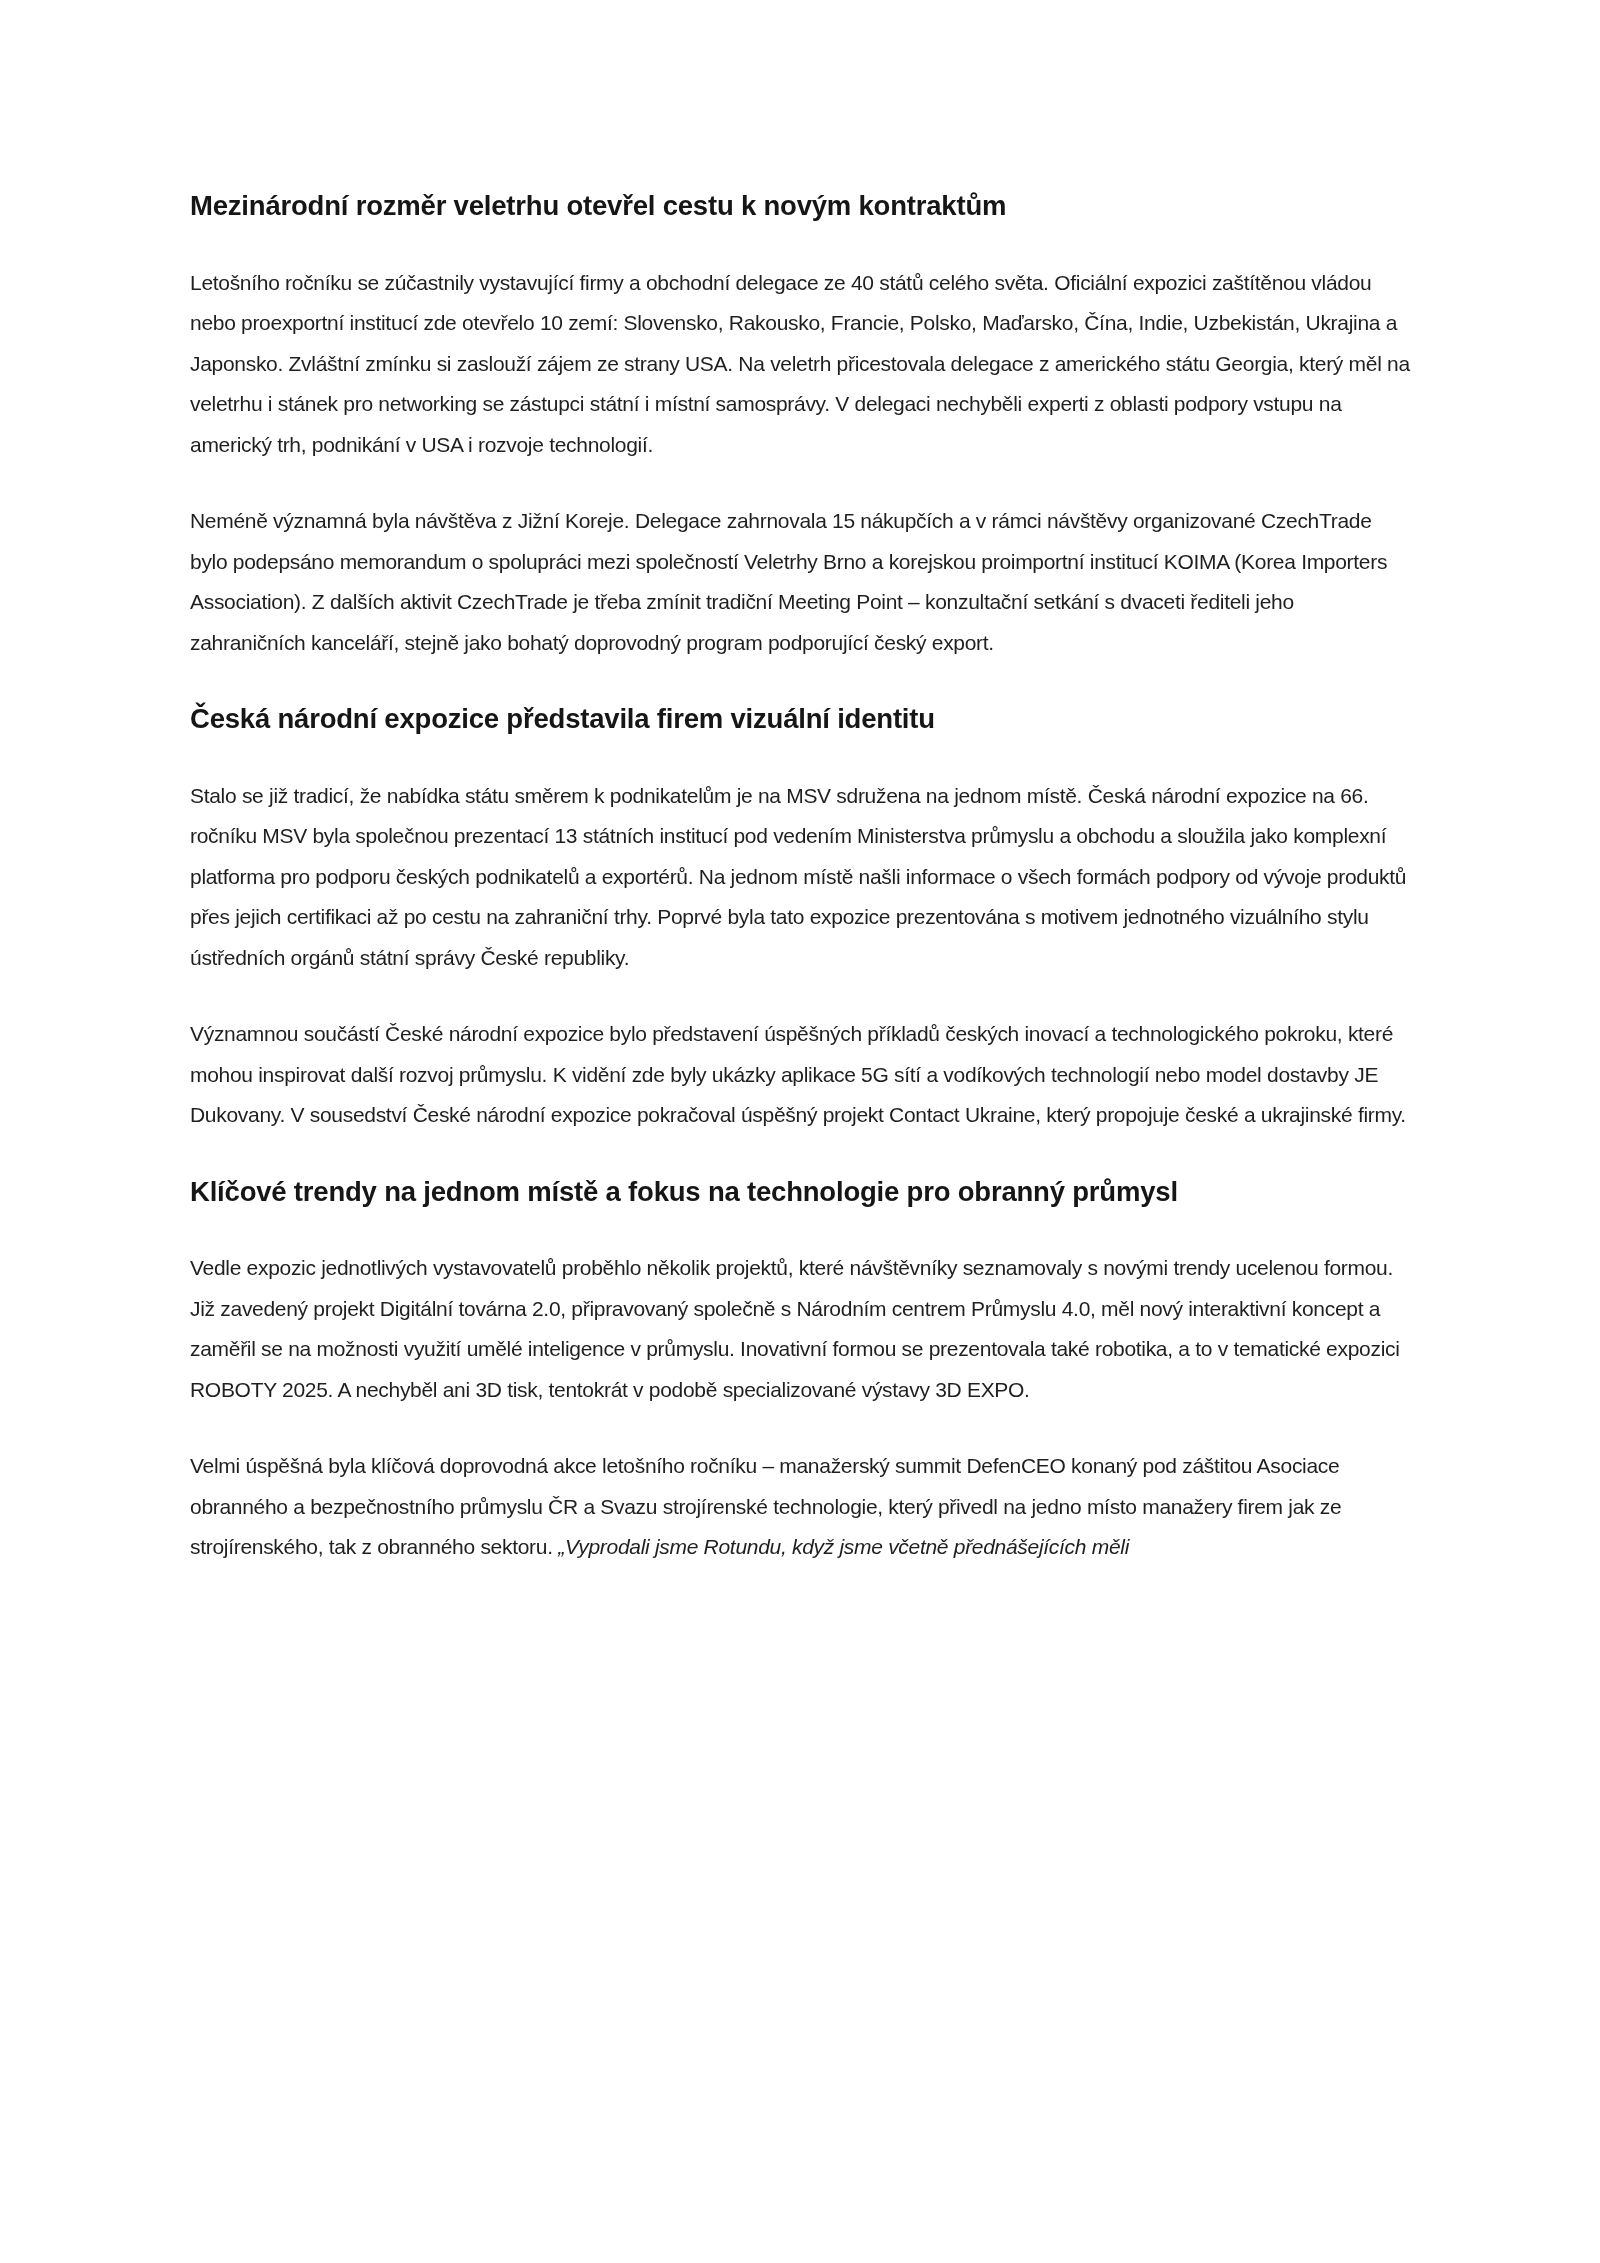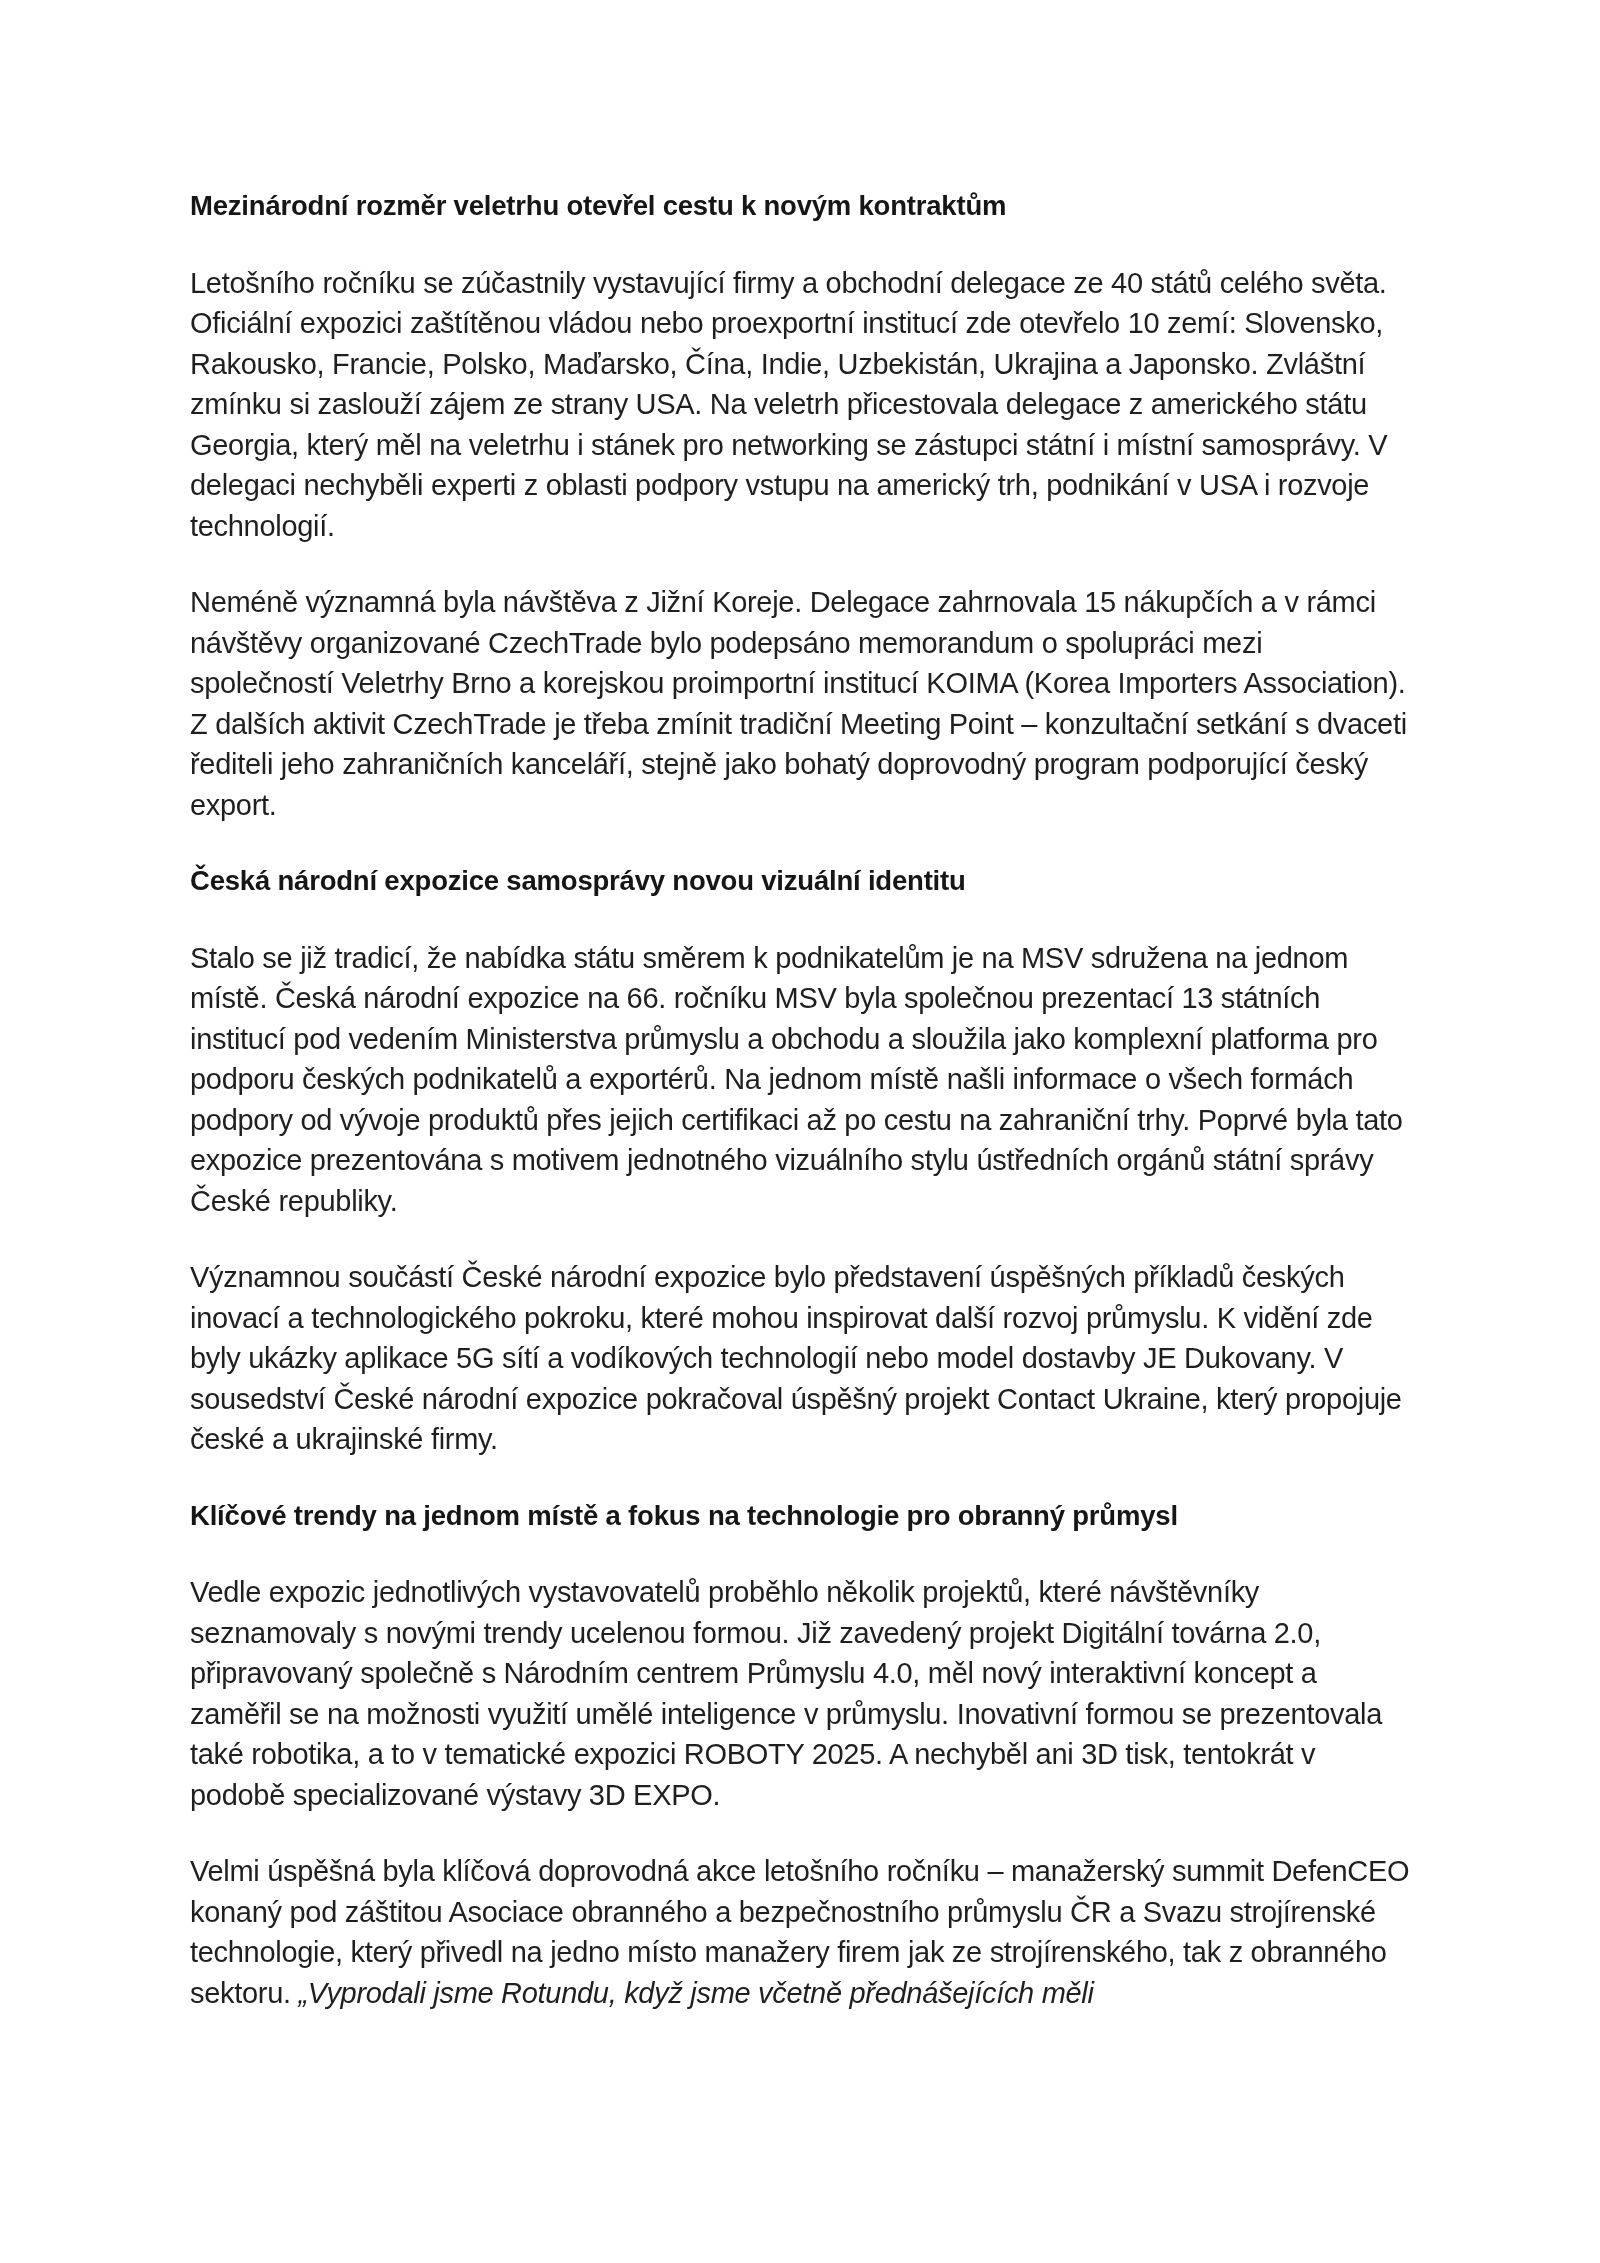--- a/index.html
+++ b/index.html
@@ -27,42 +27,42 @@
     font-weight: 700;
     color: #161616;
     letter-spacing: -0.2px;
     margin: 36px 0 0 0;
     max-width: 1222px;
   }
   .doc-heading:first-child {
     margin-top: 0;
   }
   .doc-paragraph {
-    font-size: 29px;
+    font-size: 21px;
     line-height: 40.5px;
     font-weight: 400;
     letter-spacing: -0.3px;
     margin: 36px 0 0 0;
     max-width: 1222px;
   }
   .doc-paragraph em {
   }
 </style>
 </head>
 <body>
 
 <div class="page">
 
   <h2 class="doc-heading">Mezinárodní rozměr veletrhu otevřel cestu k novým kontraktům</h2>
 
   <p class="doc-paragraph">Letošního ročníku se zúčastnily vystavující firmy a obchodní delegace ze 40 států celého světa. Oficiální expozici zaštítěnou vládou nebo proexportní institucí zde otevřelo 10 zemí: Slovensko, Rakousko, Francie, Polsko, Maďarsko, Čína, Indie, Uzbekistán, Ukrajina a Japonsko. Zvláštní zmínku si zaslouží zájem ze strany USA. Na veletrh přicestovala delegace z amerického státu Georgia, který měl na veletrhu i stánek pro networking se zástupci státní i místní samosprávy. V delegaci nechyběli experti z oblasti podpory vstupu na americký trh, podnikání v USA i rozvoje technologií.</p>
 
   <p class="doc-paragraph">Neméně významná byla návštěva z Jižní Koreje. Delegace zahrnovala 15 nákupčích a v rámci návštěvy organizované CzechTrade bylo podepsáno memorandum o spolupráci mezi společností Veletrhy Brno a korejskou proimportní institucí KOIMA (Korea Importers Association). Z dalších aktivit CzechTrade je třeba zmínit tradiční Meeting Point – konzultační setkání s dvaceti řediteli jeho zahraničních kanceláří, stejně jako bohatý doprovodný program podporující český export.</p>
 
-  <h2 class="doc-heading">Česká národní expozice samosprávy novou vizuální identitu</h2>
+  <h2 class="doc-heading">Česká národní expozice představila firem vizuální identitu</h2>
 
   <p class="doc-paragraph">Stalo se již tradicí, že nabídka státu směrem k podnikatelům je na MSV sdružena na jednom místě. Česká národní expozice na 66. ročníku MSV byla společnou prezentací 13 státních institucí pod vedením Ministerstva průmyslu a obchodu a sloužila jako komplexní platforma pro podporu českých podnikatelů a exportérů. Na jednom místě našli informace o všech formách podpory od vývoje produktů přes jejich certifikaci až po cestu na zahraniční trhy. Poprvé byla tato expozice prezentována s motivem jednotného vizuálního stylu ústředních orgánů státní správy České republiky.</p>
 
   <p class="doc-paragraph">Významnou součástí České národní expozice bylo představení úspěšných příkladů českých inovací a technologického pokroku, které mohou inspirovat další rozvoj průmyslu. K vidění zde byly ukázky aplikace 5G sítí a vodíkových technologií nebo model dostavby JE Dukovany. V sousedství České národní expozice pokračoval úspěšný projekt Contact Ukraine, který propojuje české a ukrajinské firmy.</p>
 
   <h2 class="doc-heading">Klíčové trendy na jednom místě a fokus na technologie pro obranný průmysl</h2>
 
   <p class="doc-paragraph">Vedle expozic jednotlivých vystavovatelů proběhlo několik projektů, které návštěvníky seznamovaly s novými trendy ucelenou formou. Již zavedený projekt Digitální továrna 2.0, připravovaný společně s Národním centrem Průmyslu 4.0, měl nový interaktivní koncept a zaměřil se na možnosti využití umělé inteligence v průmyslu. Inovativní formou se prezentovala také robotika, a to v tematické expozici ROBOTY 2025. A nechyběl ani 3D tisk, tentokrát v podobě specializované výstavy 3D EXPO.</p>
 
   <p class="doc-paragraph"><span>Velmi úspěšná byla klíčová doprovodná akce letošního ročníku – manažerský summit DefenCEO konaný pod záštitou Asociace obranného a bezpečnostního průmyslu ČR a Svazu strojírenské technologie, který přivedl na jedno místo manažery firem jak ze strojírenského, tak z obranného sektoru. </span><em>„Vyprodali jsme Rotundu, když jsme včetně přednášejících měli</em></p>

